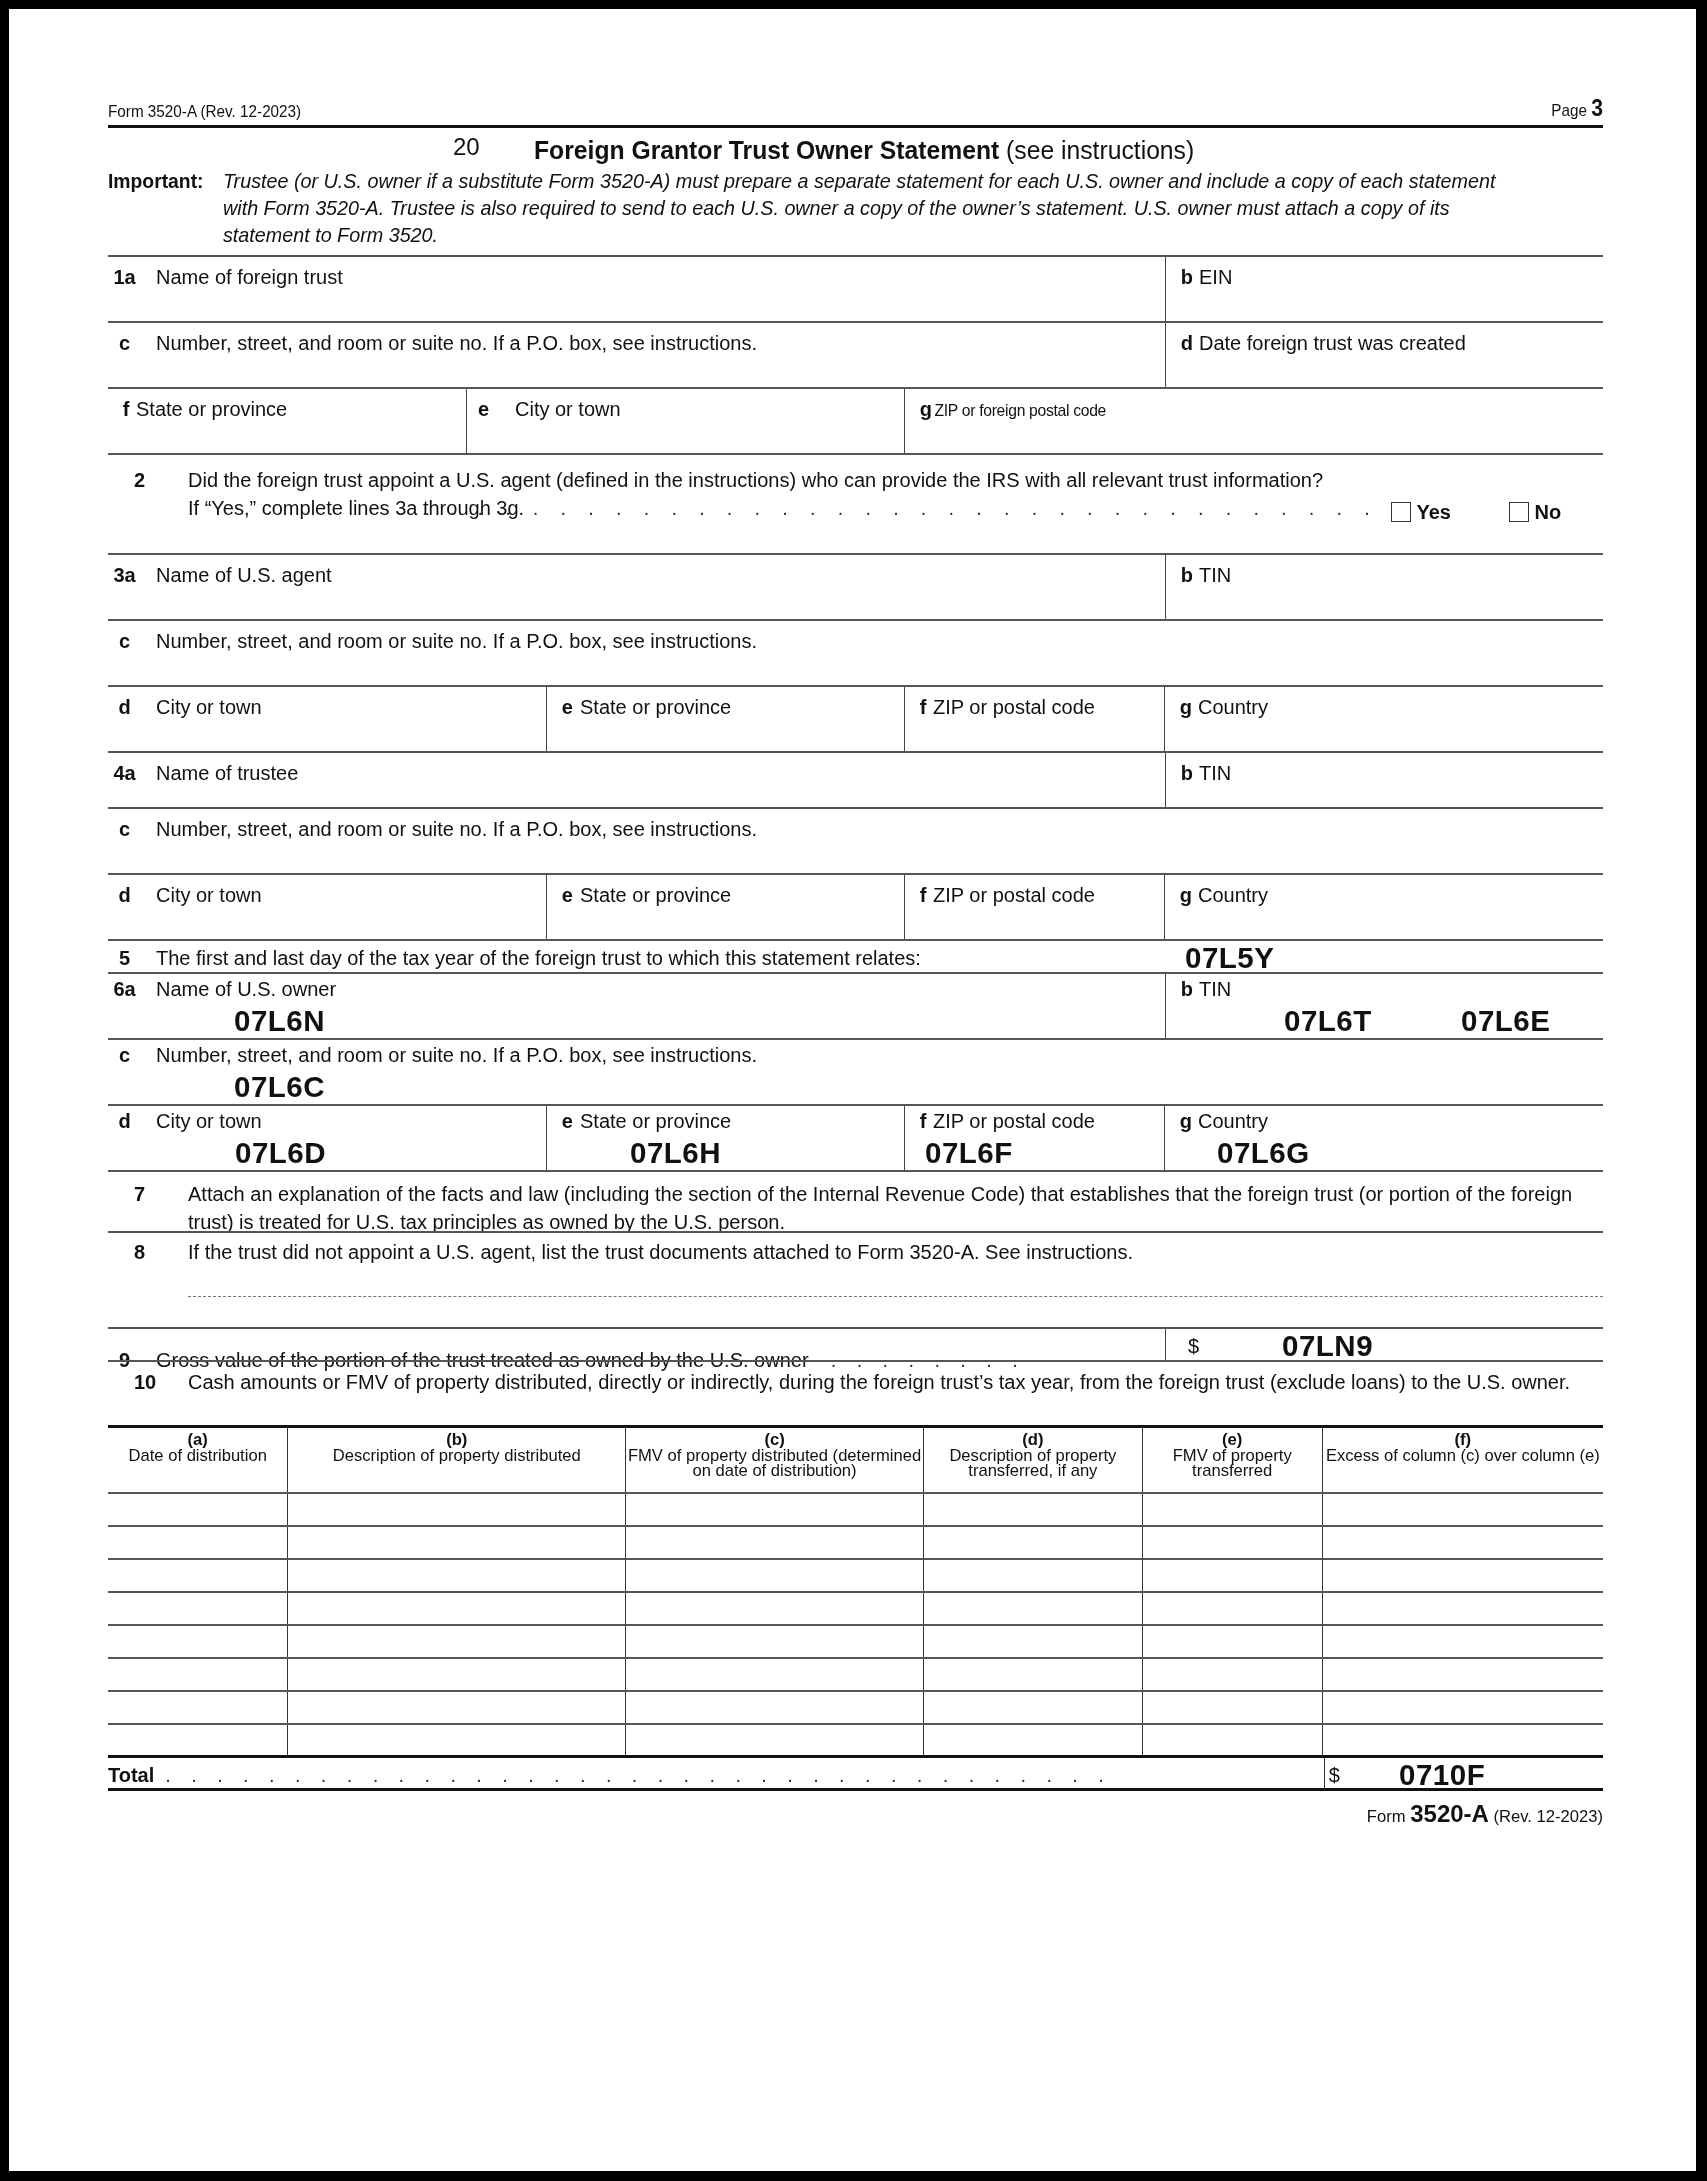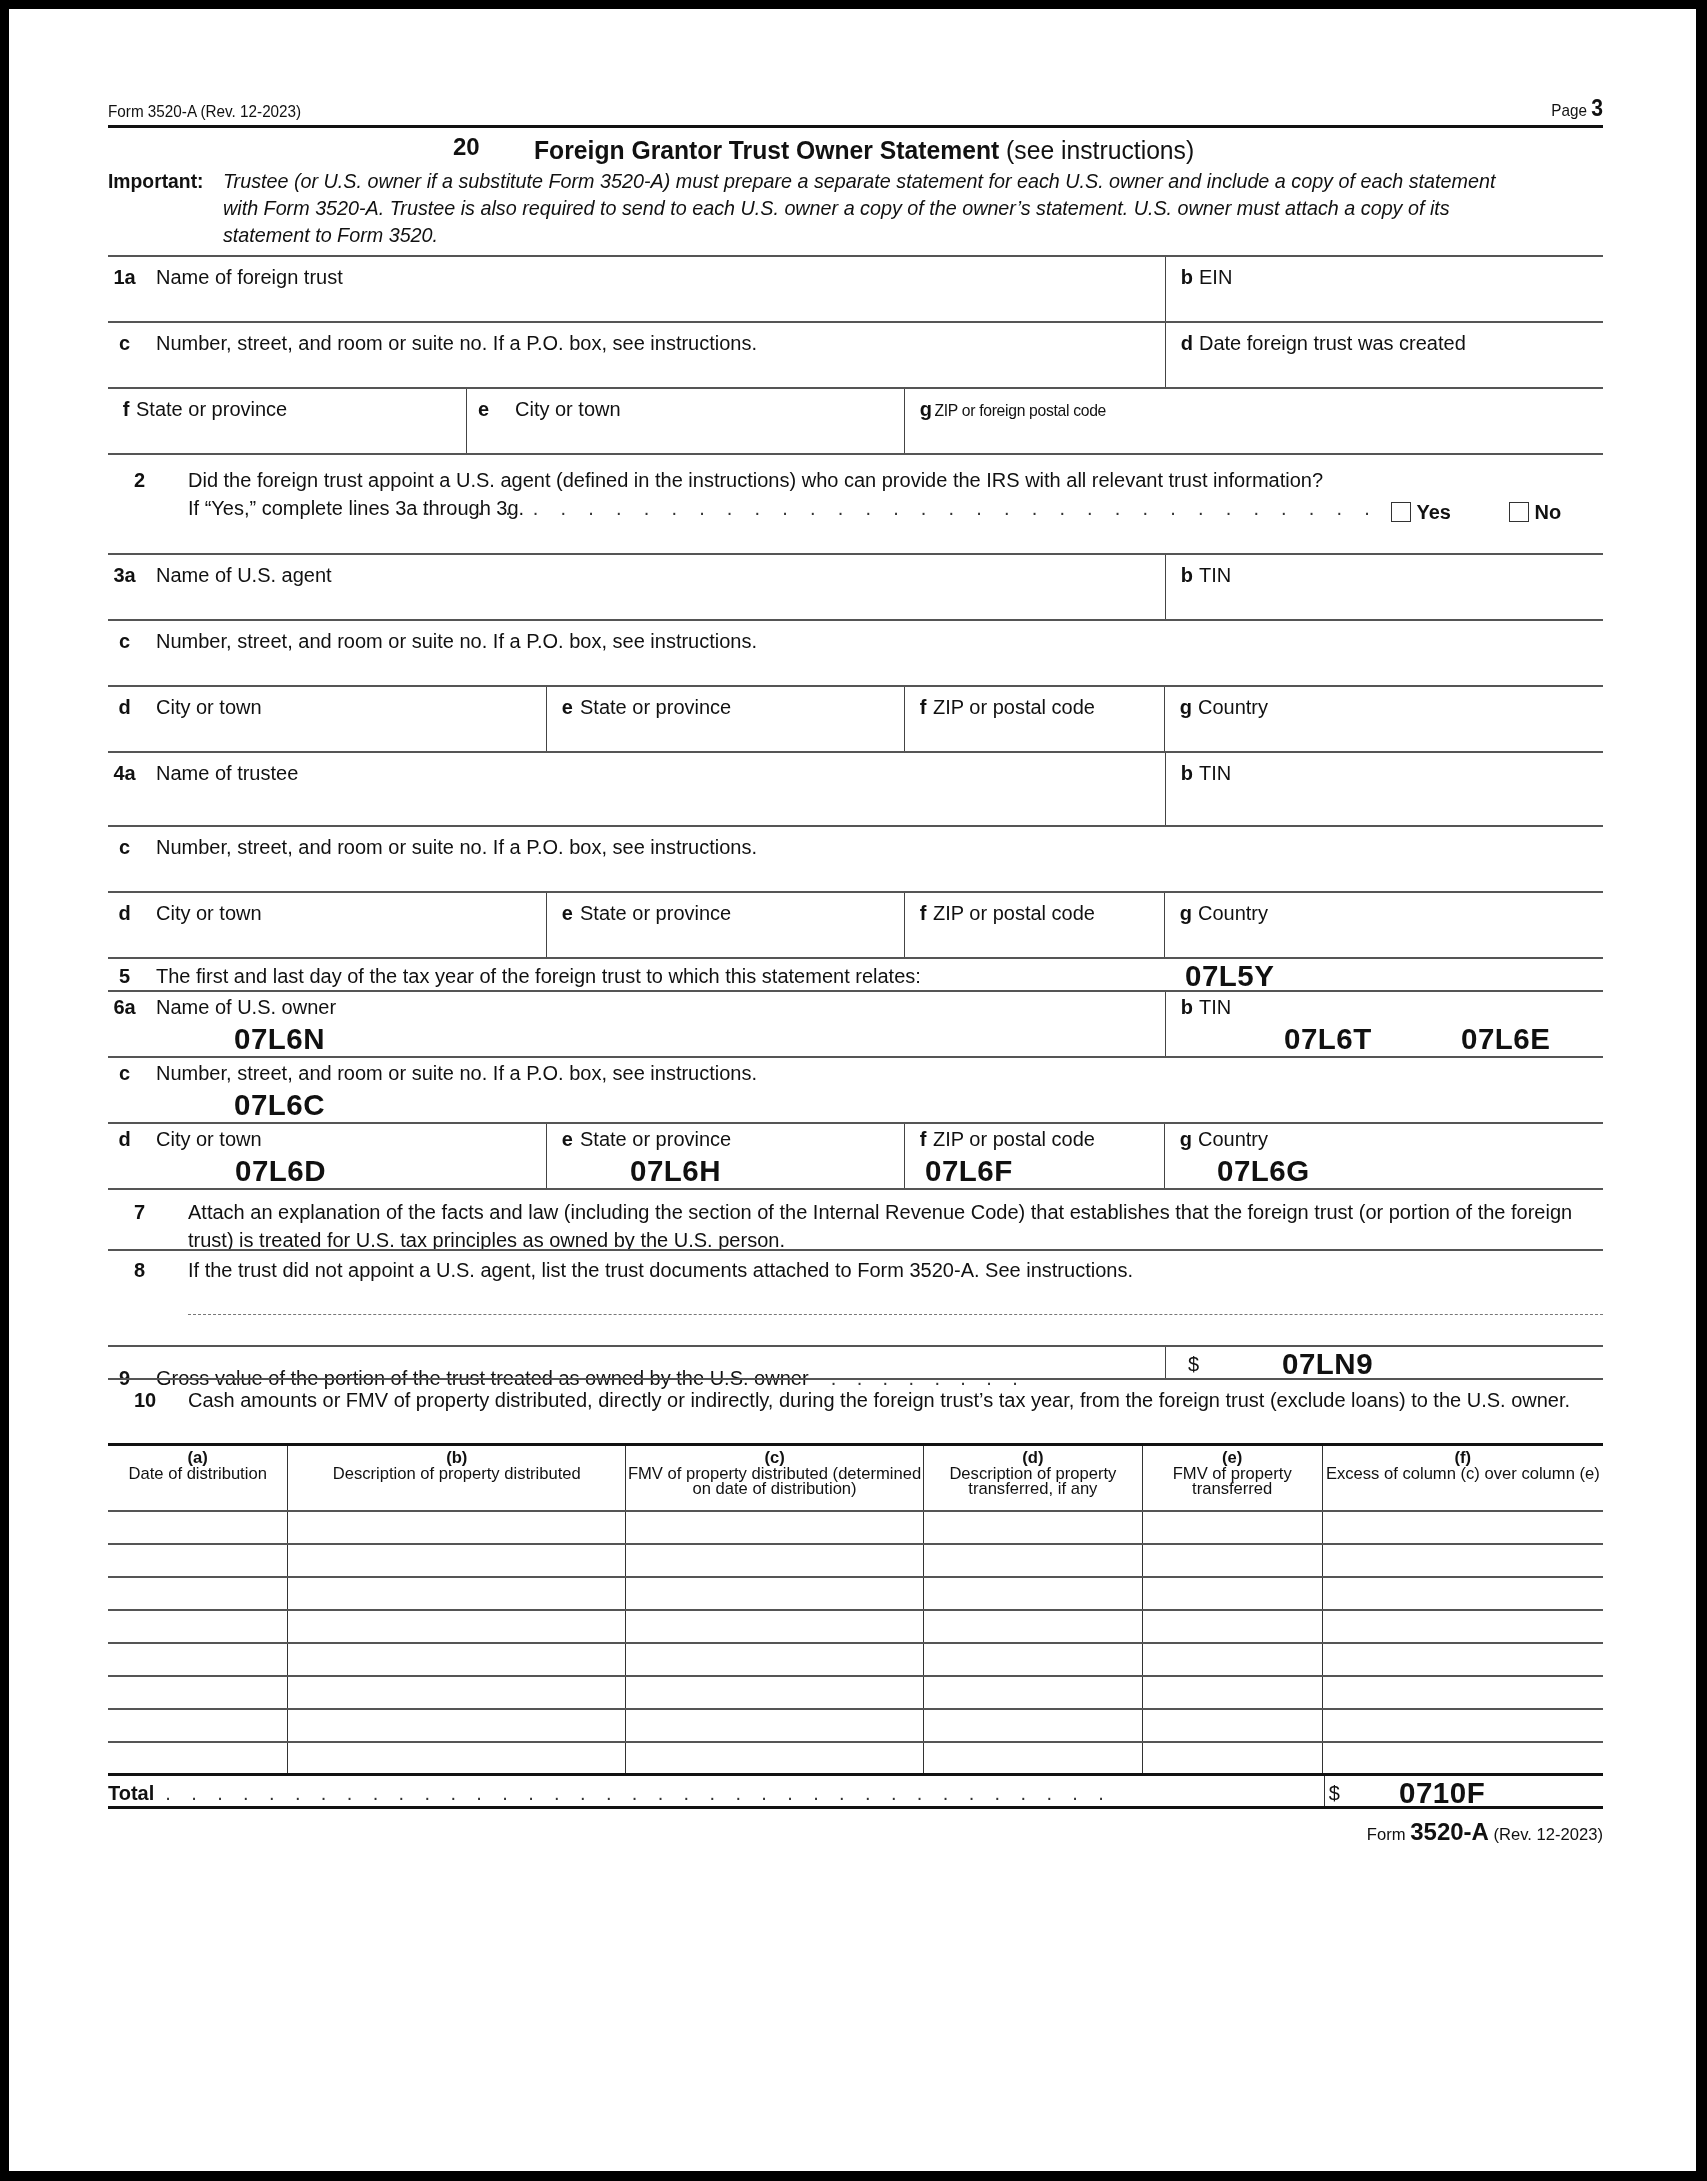--- a/index.html
+++ b/index.html
@@ -5,21 +5,21 @@
   * { box-sizing: border-box; margin: 0; padding: 0; }
   html, body { width: 1707px; height: 2182px; background: #fff; }
   body { font-family: "Liberation Sans", sans-serif; color: #111; position: relative; overflow: hidden; }
   .frame { position: absolute; left: 0; top: 0; width: 1707px; height: 2182px; border: 9.2px solid #000; border-right-width: 11px; border-bottom-width: 11px; }
   .page { position: absolute; left: 108px; top: 100px; width: 1495px; }
 
   .topline { display: flex; justify-content: space-between; align-items: flex-end; height: 28px; font-size: 16.6px; border-bottom: 3.7px solid #111; padding-bottom: 2.8px; transform: scaleX(0.92); transform-origin: left; width: 108.7%; }
   .topline .pg b { font-size: 23px; font-weight: bold; }
 
   .title-row { position: relative; height: 37px; margin-top: 1.8px; }
-  .title-row .num { position: absolute; left: 345px; top: 3.7px; font-size: 24px; font-weight: bold; }
+  .title-row .num { position: absolute; left: 345px; top: 3.7px; font-size: 24px; font-weight: normal; }
   .title-row .ttl { position: absolute; left: 426px; top: 5.5px; font-size: 26px; font-weight: bold; transform: scaleX(0.95); transform-origin: left; white-space: nowrap; }
   .title-row .ttl span { font-weight: normal; }
 
   .important { display: flex; font-size: 21px; line-height: 27px; padding-bottom: 7.4px; }
   .important .lbl { font-weight: bold; white-space: nowrap; width: 115px; transform: scaleX(0.92); transform-origin: left; }
   .important .txt { font-style: italic; flex: 1; transform: scaleX(0.94); transform-origin: left; width: 106%; }
 
   .row { display: flex; border-top: 2.3px solid #555; position: relative; }
   .cell { position: relative; font-size: 20px; padding: 9.2px 0 0 0; border-left: 0.9px solid #444; }
   .cell:first-child { border-left: none; }
@@ -152,21 +152,21 @@
       <span class="ln-s">e</span><span class="lbl">State or province</span>
     </div>
     <div class="cell c-g">
       <span class="ln-s" style="width:28px">f</span><span class="lbl">ZIP or postal code</span>
     </div>
     <div class="cell c-right">
       <span class="ln-s">g</span><span class="lbl">Country</span>
     </div>
   </div>
 
-  <div class="row" style="height:74px">
+  <div class="row" style="height:56px">
     <div class="cell c-left">
       <span class="ln">4a</span><span class="lbl">Name of trustee</span>
     </div>
     <div class="cell c-right">
       <span class="ln-s">b</span><span class="lbl">TIN</span>
     </div>
   </div>
   <div class="row" style="height:66px">
     <div class="cell" style="width:1495px">
       <span class="ln">c</span><span class="lbl">Number, street, and room or suite no. If a P.O. box, see instructions.</span>

